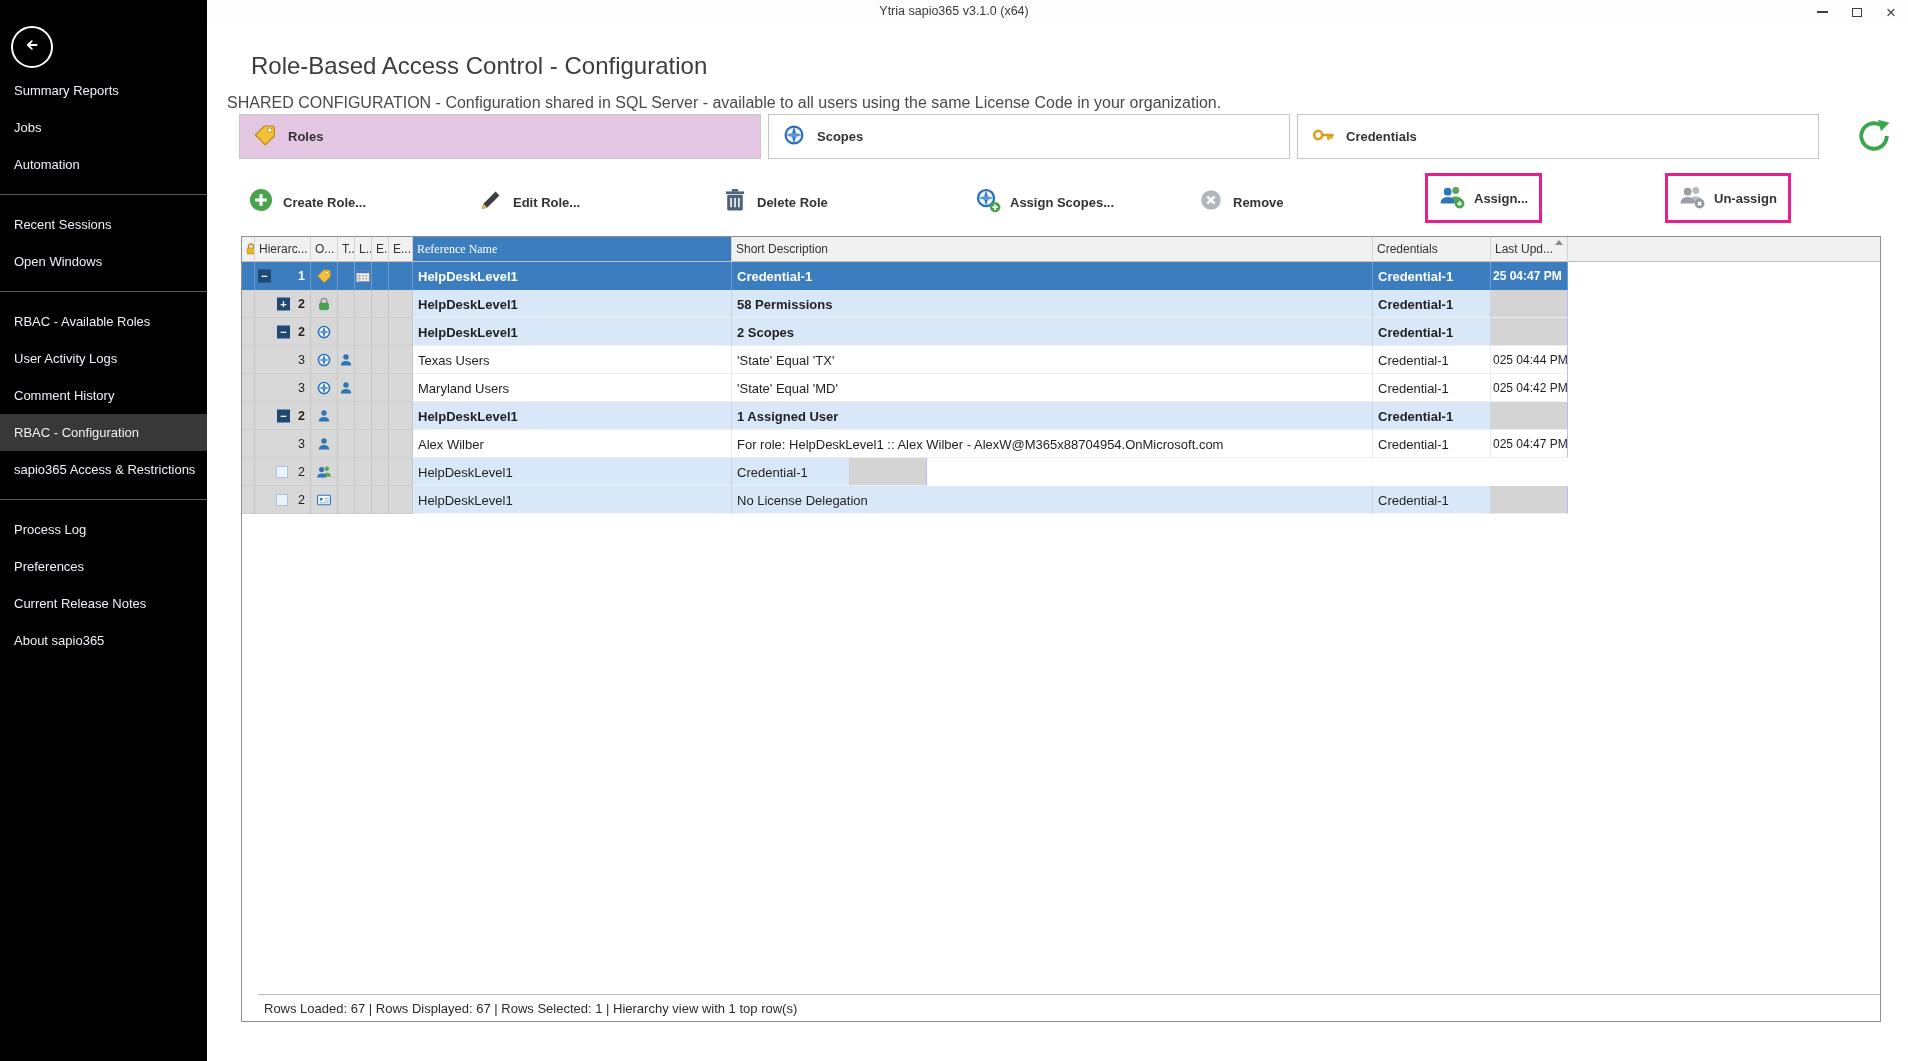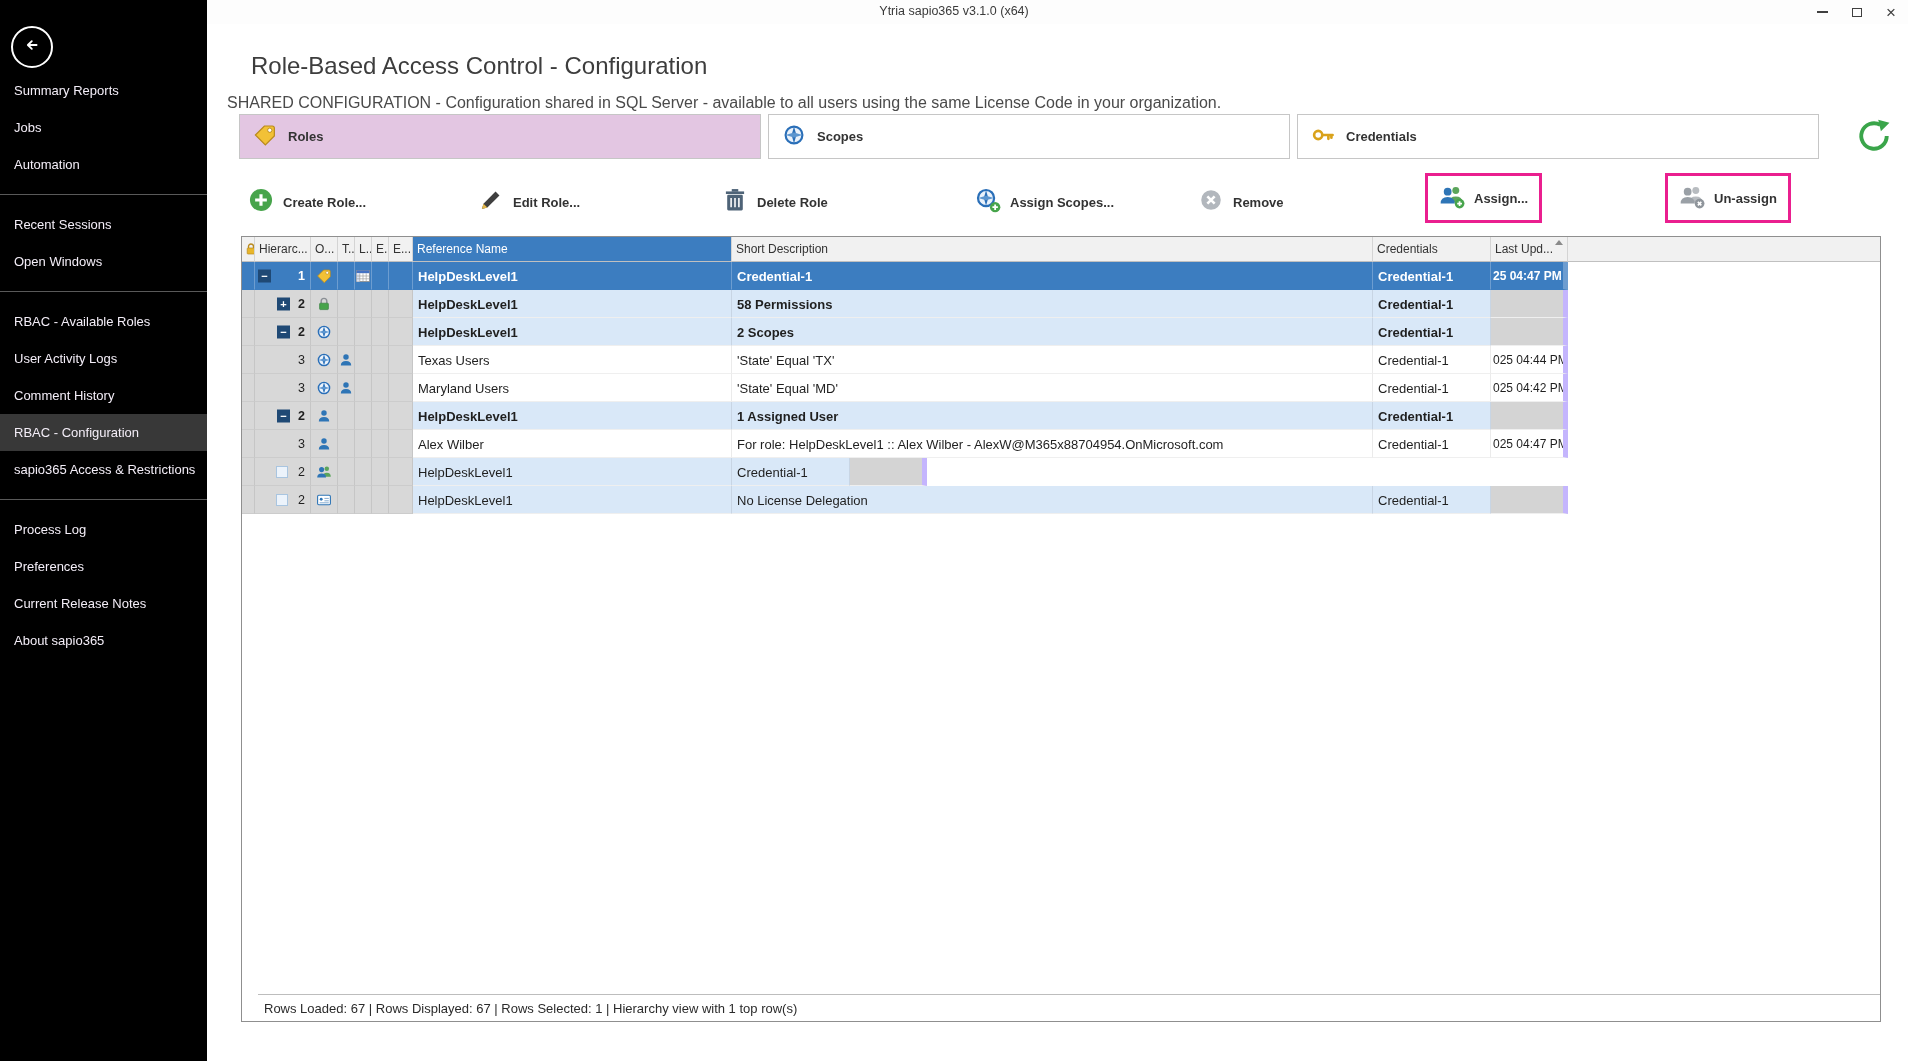--- a/index.html
+++ b/index.html
@@ -56,34 +56,34 @@
           border:1px solid #8f8f8f; display:flex; flex-direction:column; background:#fff; }
   .cell { overflow:hidden; white-space:nowrap; flex-shrink:0; }
   .c-lock{width:13px}.c-hier{width:56px}.c-o{width:27px}.c-t{width:17px}.c-l{width:17px}
   .c-e1{width:17px}.c-e2{width:24px}.c-ref{width:319px}.c-desc{width:641px}
   .c-cred{width:118px}.c-upd{width:77px}.c-fill{flex:1 1 auto; width:auto;}
 
   .grid-header { display:flex; height:25px; background:#f1f1f1; }
   .hcell { border-right:1px solid #d4d4d4; border-bottom:1px solid #c0c0c0;
            padding:5px 3px 0 4px; font-size:12px; color:#333; position:relative; cursor:pointer; }
   .hcell.c-fill { border-right:none; cursor:default; }
-  .hcell.hsel { background:#3c7dc0; color:#fff; }
+  .hcell.hsel { background:#3c7dc0; color:#fff;font-family:Liberation Serif, serif; }
   .sort-arrow { position:absolute; right:4px; top:3px; width:0; height:0;
                 border-left:4px solid transparent; border-right:4px solid transparent;
                 border-bottom:5px solid #8a8a8a; }
   .lock-ico { display:block; margin-top:1px; }
 
   .grid-rows { }
   .grid-row { display:flex; height:28px; font-size:13px; color:#1f1f1f; background:#fff; cursor:pointer; }
   .grid-row .band { background:#d8d8d8; border-right:1px solid #c6c6c6;
                     border-bottom:1px solid #cccccc; position:relative; }
   .grid-row .c-o, .grid-row .c-t, .grid-row .c-l { display:flex; align-items:center; justify-content:center; }
   .grid-row .c-ref, .grid-row .c-desc, .grid-row .c-cred, .grid-row .c-upd {
       padding:7px 3px 0 5px; border-right:1px solid rgba(0,0,0,0.08); border-bottom:1px solid #efefef; }
-  .grid-row .c-upd { border-right:5px solid #c4b5fd; font-size:12px; padding-left:2px; padding-right:1px; }
+  .grid-row .c-upd { border-right:1px solid #c4b5fd; font-size:12px; padding-left:2px; padding-right:1px; }
   .grid-row .c-fill { background:#fff; }
   .grid-row.tint .c-ref, .grid-row.tint .c-desc, .grid-row.tint .c-cred,
   .grid-row.tint .c-upd { background:#d9e8f8; }
   .grid-row .c-upd.empty { background:#d4d4d4 !important; }
   .grid-row.bold .c-ref, .grid-row.bold .c-desc, .grid-row.bold .c-cred,
   .grid-row.bold .c-upd, .grid-row.bold .row-num { font-weight:bold; }
   .grid-row.selected .cell { background:#3c7dc0 !important; color:#fff;
       border-right-color:rgba(255,255,255,0.25); border-bottom-color:transparent; }
   .grid-row.selected .c-fill { background:#fff !important; }
 

